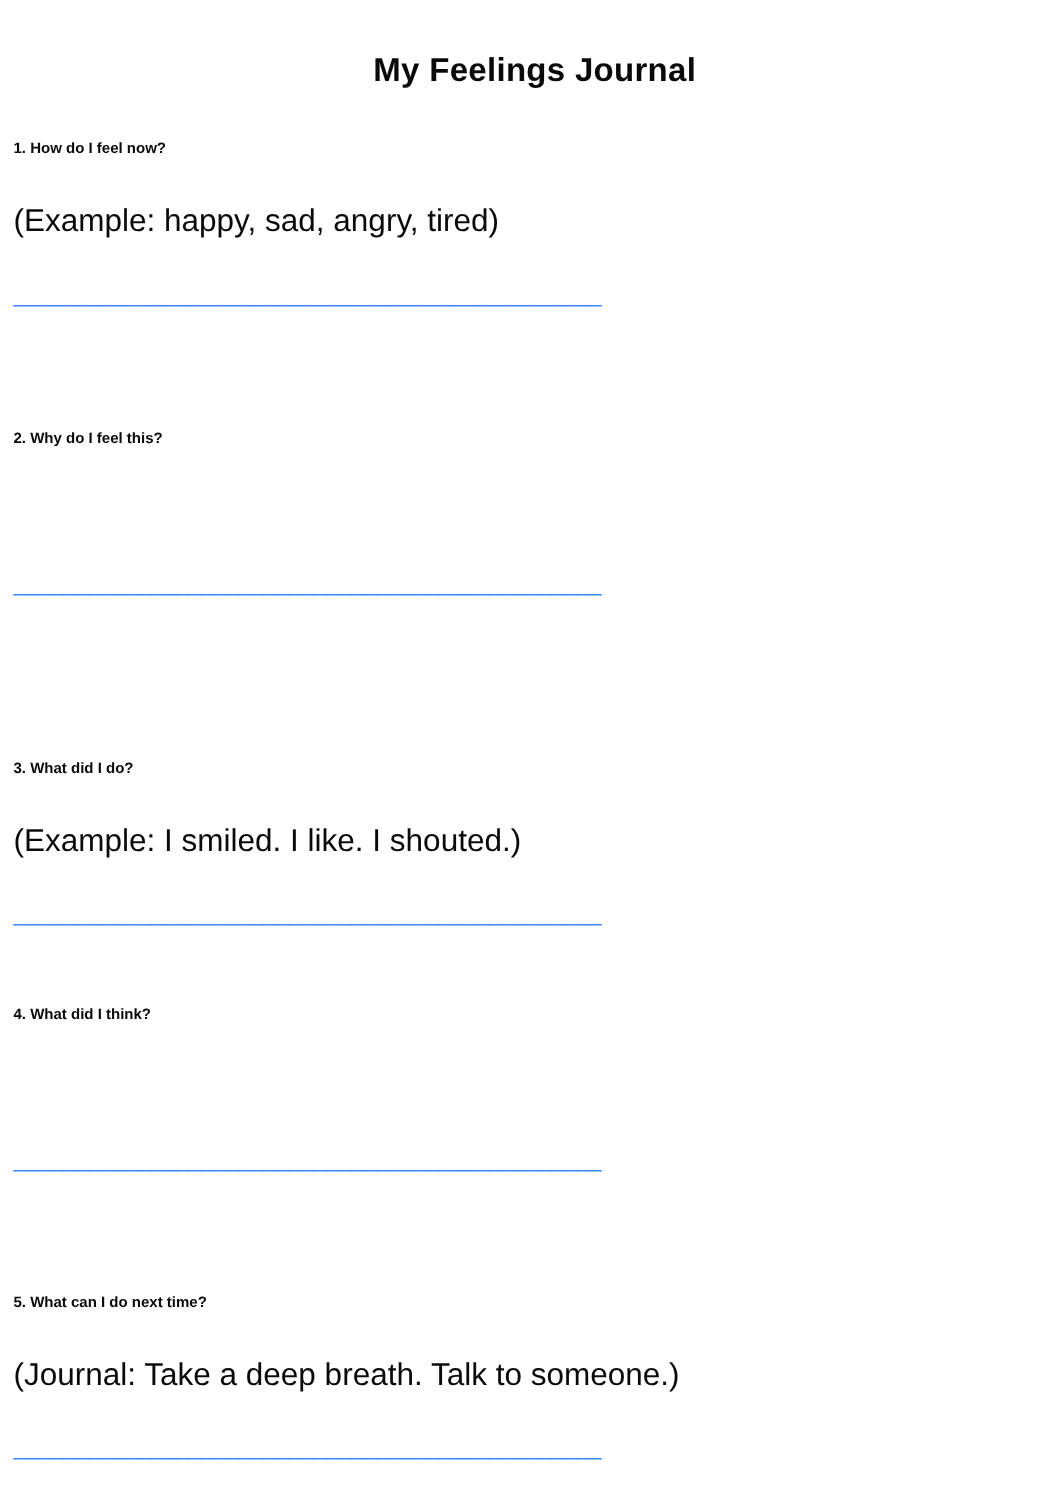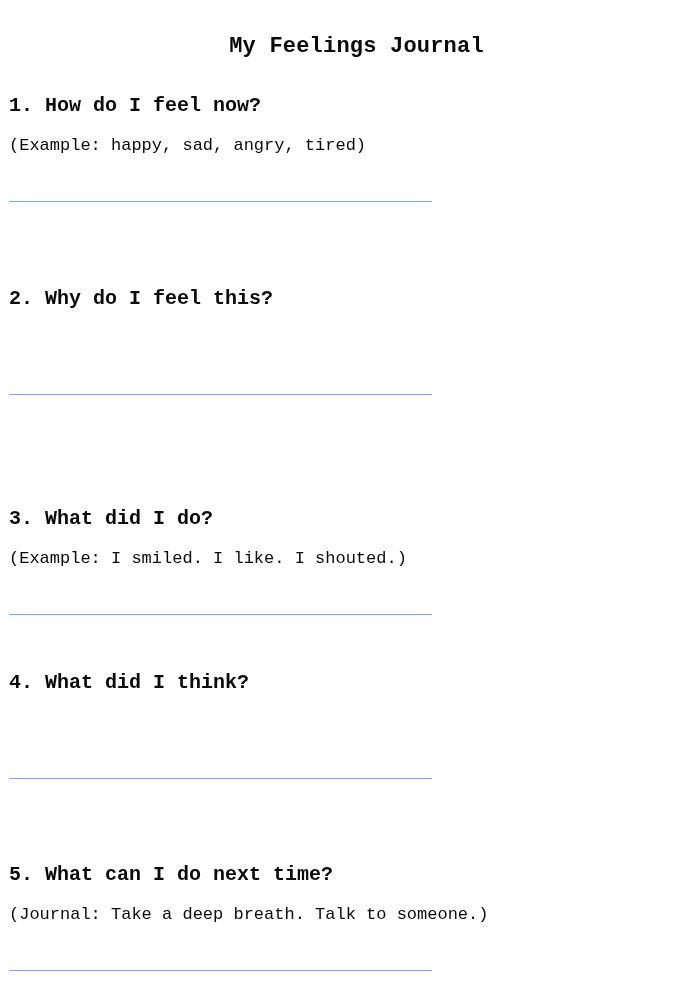--- a/index.html
+++ b/index.html
@@ -5,21 +5,21 @@
   html, body {
     margin: 0;
     padding: 0;
     background: #ffffff;
   }
   .page {
     position: relative;
     width: 695px;
     height: 1000px;
     background: #ffffff;
-    font-family: Liberation Mono, monospace;
+    font-family: Liberation Sans, sans-serif;
     color: #0a0a0a;
     overflow: hidden;
   }
   .doc-title {
     position: absolute;
     top: 34px;
     left: 9px;
     width: 100%;
     text-align: center;
     font-size: 22px;
@@ -36,30 +36,30 @@
   .sec-1 { top: 94px; }
   .sec-2 { top: 287px; text-align: center; }
   .sec-3 { top: 507px; }
   .sec-4 { top: 671px; }
   .sec-5 { top: 863px; }
   .q-heading {
     position: absolute;
     top: 0;
     left: 0;
     margin: 0;
-    font-size: 20px;
+    font-size: 10px;
     font-weight: 700;
     white-space: nowrap;
   }
   .q-example {
     position: absolute;
     top: 42px;
     left: 0;
     margin: 0;
-    font-size: 17px;
+    font-size: 21px;
     font-weight: 400;
     white-space: nowrap;
   }
   .q-answer-line {
     position: absolute;
     top: 94px;
     left: 0;
     margin: 0;
     font-size: 15px;
     font-weight: 400;

